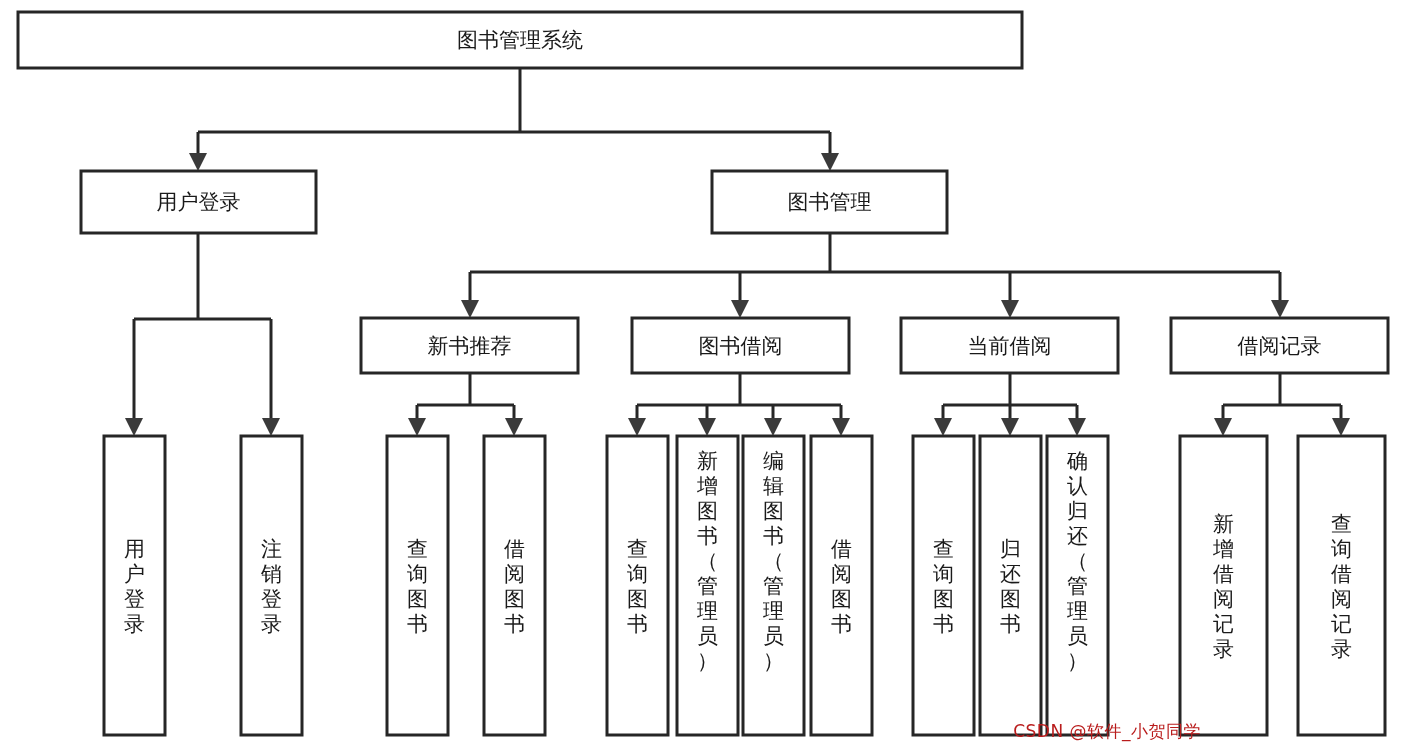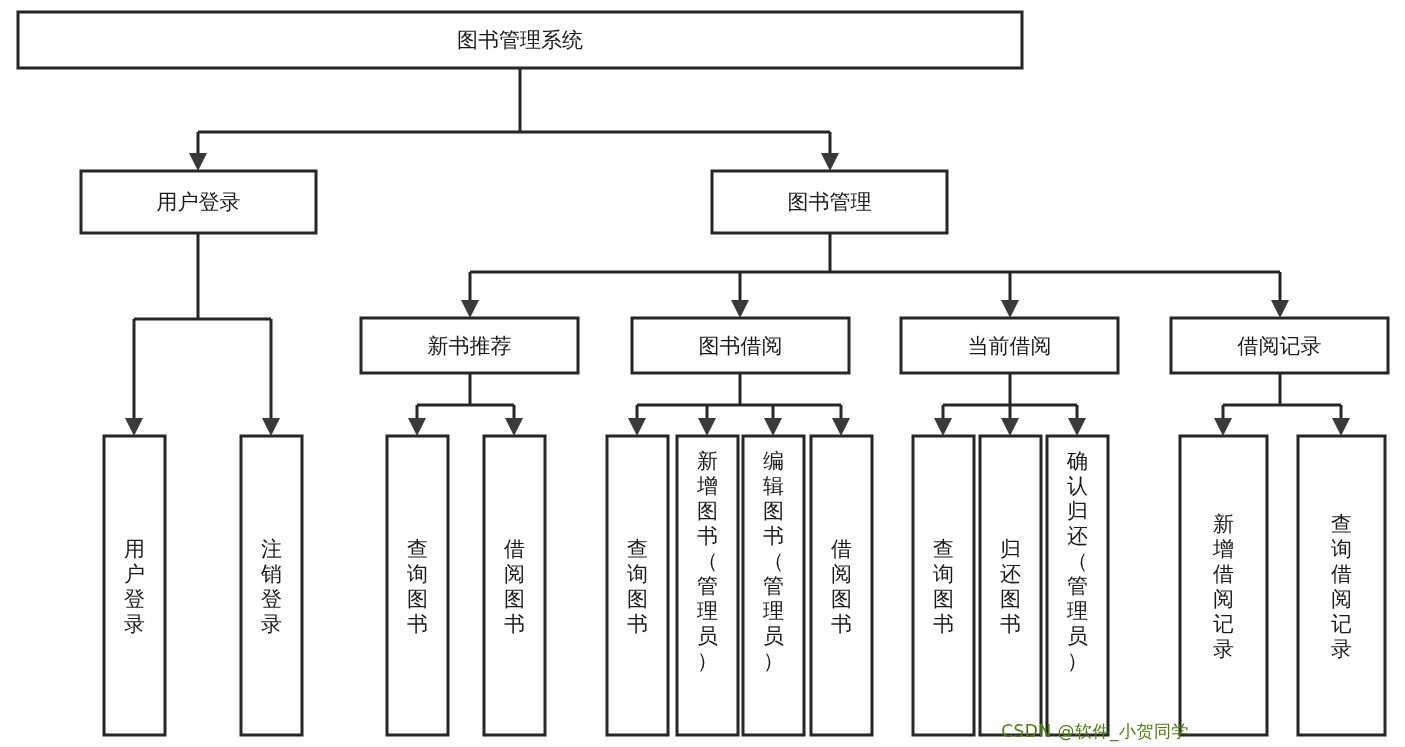--- a/index.html
+++ b/index.html
@@ -11,20 +11,21 @@
     width: 1405px;
     height: 747px;
     font-family: "DejaVu Sans", "Liberation Sans", sans-serif;
     overflow: hidden;
     position: relative;
   }
   #diagram-root {
     position: relative;
     width: 1197px;
     height: 747px;
+    padding-left: 12px;
   }
   svg#tree-svg {
     position: absolute;
     left: 0;
     top: 0;
     width: 1405px;
     height: 747px;
     display: block;
   }
   .node-box {
@@ -48,21 +49,21 @@
     fill: #1a1a1a;
     text-anchor: middle;
     dominant-baseline: middle;
   }
   .watermark {
     position: absolute;
     right: 8px;
     bottom: 4px;
     font-family: "DejaVu Sans", "Liberation Sans", sans-serif;
     font-size: 17px;
-    color: #4d7c0f;
+    color: #b91c1c;
     letter-spacing: 0.5px;
     user-select: none;
     white-space: nowrap;
   }
 </style>
 </head>
 <body>
 
 <div id="diagram-root">
 

